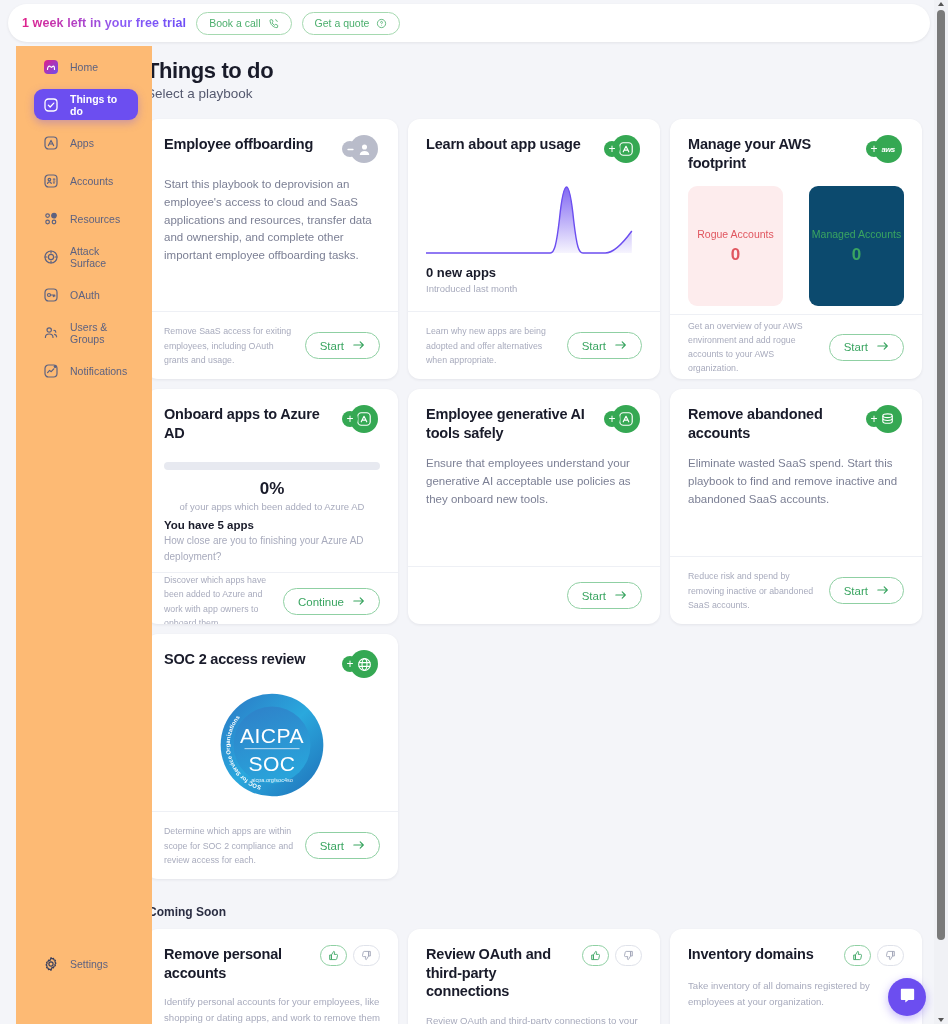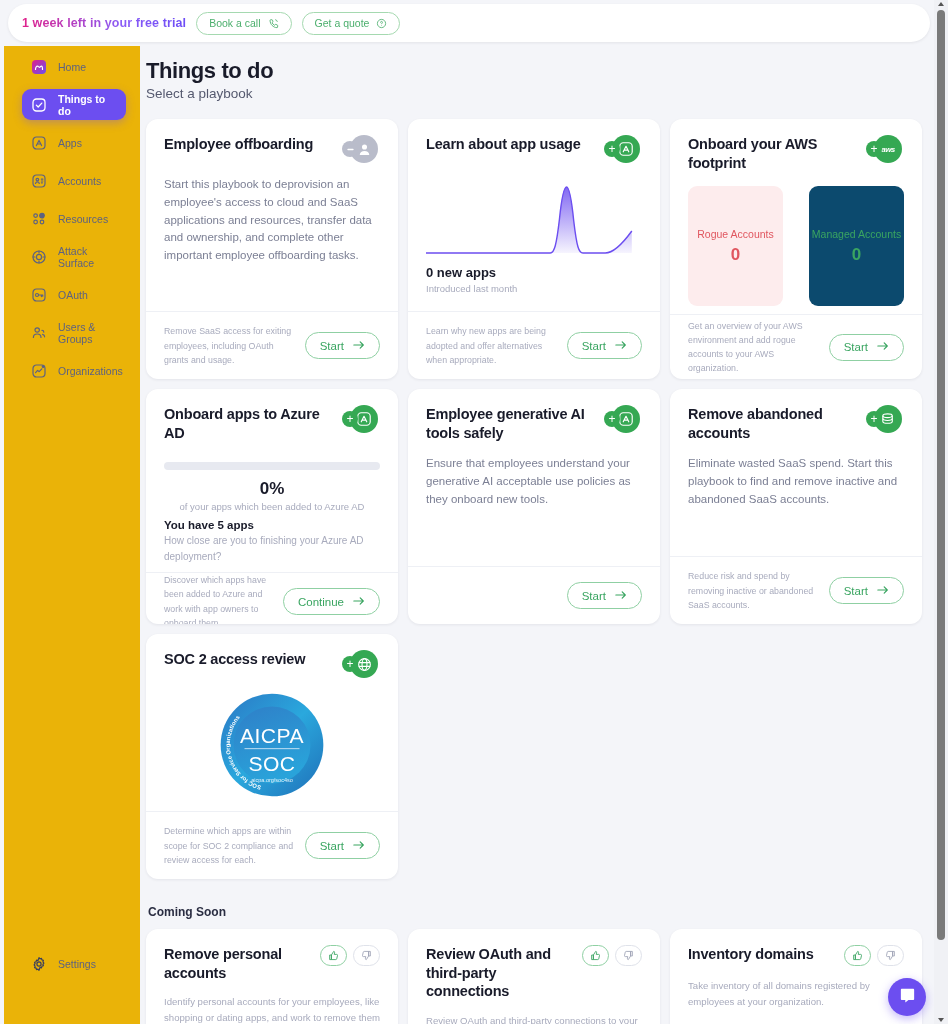--- a/index.html
+++ b/index.html
@@ -35,23 +35,23 @@
     display: flex; align-items: center; gap: 7px;
     height: 23px; padding: 0 12px;
     border: 1px solid #a5d9b0; border-radius: 12px;
     background: #fff; color: #4caf6d;
     font-size: 10.5px; cursor: pointer;
   }
   .pill-btn svg { display:block; }
 
   
   .sidebar {
-    position: absolute; left: 4px; top: 46px;
+    position: absolute; left: 16px; top: 46px;
     width: 136px; height: 978px;
-    background: #eab308;
+    background: #fdba74;
     z-index: 20;
   }
   .nav-item {
     display: flex; align-items: center; gap: 11px;
     height: 31px; margin: 0 14px 7px 18px;
     padding: 0 9px;
     border-radius: 9px;
     font-size: 10.5px; color: #5d6280;
     cursor: pointer;
   }
@@ -314,21 +314,21 @@
   </div>
 
   <div class="nav-item">
     <span class="nav-icon">
       <svg width="16" height="16" viewBox="0 0 16 16" fill="none" stroke="#5d6280" stroke-width="1.2">
         <rect x="2" y="2" width="12" height="12" rx="3.4"></rect>
         <path d="M4.6 9.6l2-2.2 1.6 1.3 2.6-2.9" stroke-linecap="round" stroke-linejoin="round"></path>
         <circle cx="12.2" cy="3.6" r="1.5" fill="#5d6280" stroke="none"></circle>
       </svg>
     </span>
-    <span>Organizations</span>
+    <span>Notifications</span>
   </div>
 
   <div class="settings-item">
     <div class="nav-item">
       <span class="nav-icon">
         <svg width="16" height="16" viewBox="0 0 16 16" fill="none" stroke="#3a3f5c" stroke-width="1.2">
           <circle cx="8" cy="8" r="2.1"></circle>
           <path d="M8 1.6l1 1.2 1.5-.4.4 1.5 1.5.5-.5 1.5 1 1.2-1 1.2.5 1.5-1.5.5-.4 1.5-1.5-.4L8 14.4l-1-1.2-1.5.4-.4-1.5-1.5-.5.5-1.5-1-1.2 1-1.2-.5-1.5 1.5-.5.4-1.5 1.5.4z" stroke-linejoin="round"></path>
         </svg>
       </span>
@@ -416,21 +416,21 @@
                 <path d="M1 5h11M8.4 1.4L12 5l-3.6 3.6"></path>
               </svg>
           </span>
         </button>
       </div>
     </article>
 
     <article class="card" style="height:260px">
       <div class="card-body">
         <div class="card-head">
-          <div class="card-title" style="max-width:150px">Onboard your AWS footprint</div>
+          <div class="card-title" style="max-width:150px">Manage your AWS footprint</div>
           <div class="badge-icon g-green">
             <div class="badge-main">
                 <span class="aws-txt">aws</span>
               </div>
             <div class="badge-plus">+</div>
           </div>
         </div>
         <div class="stat-row">
           <div class="stat-tile rogue">
             <div class="stat-label">Rogue Accounts</div>

